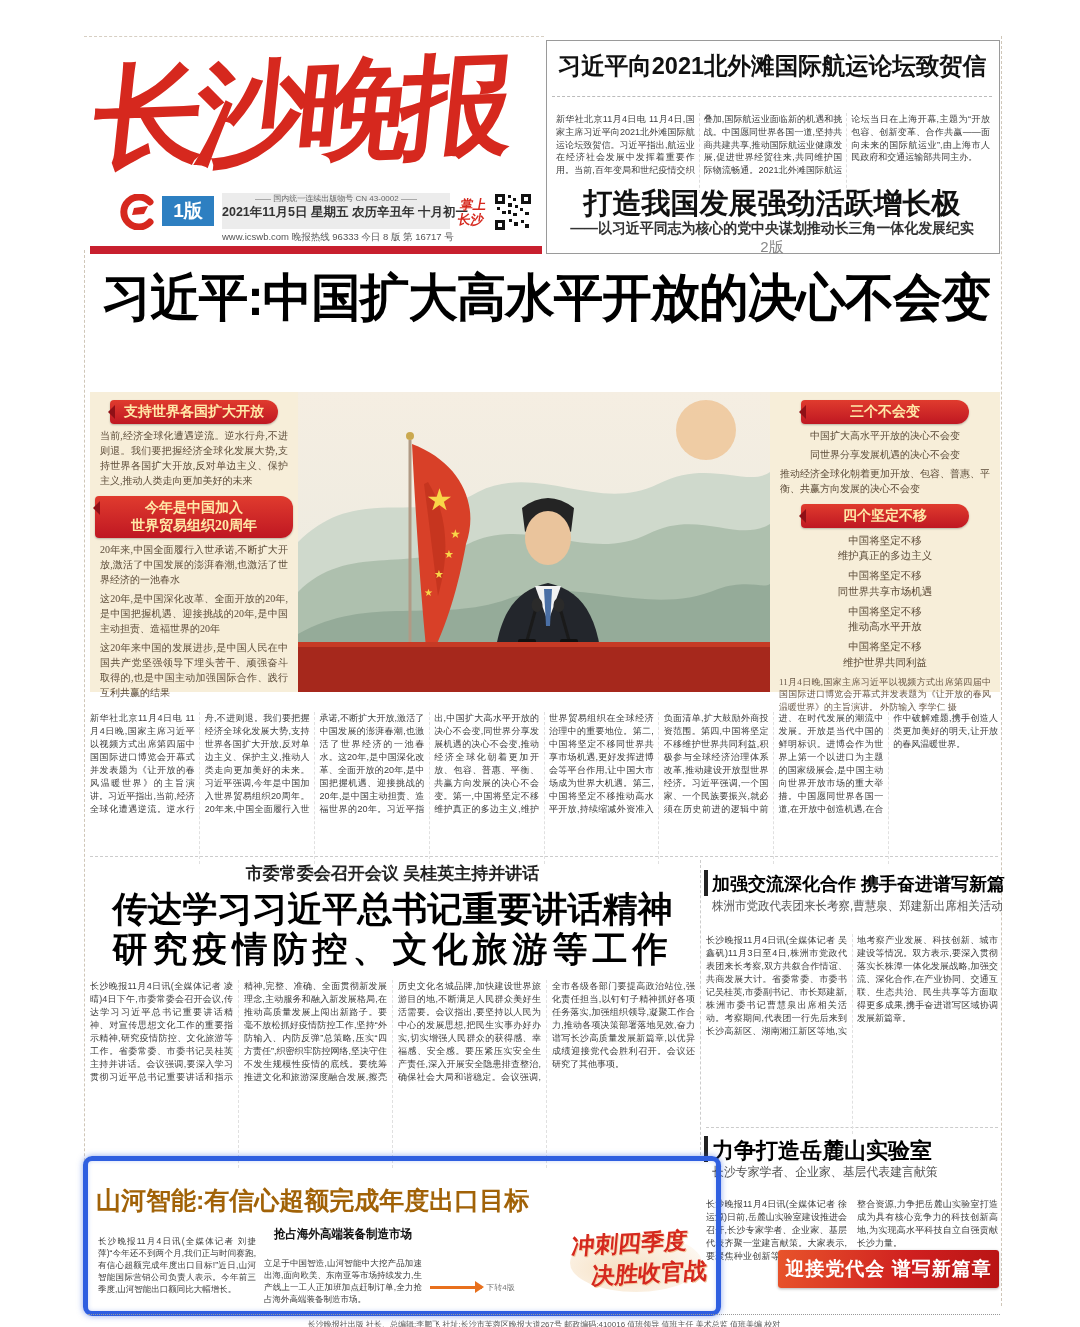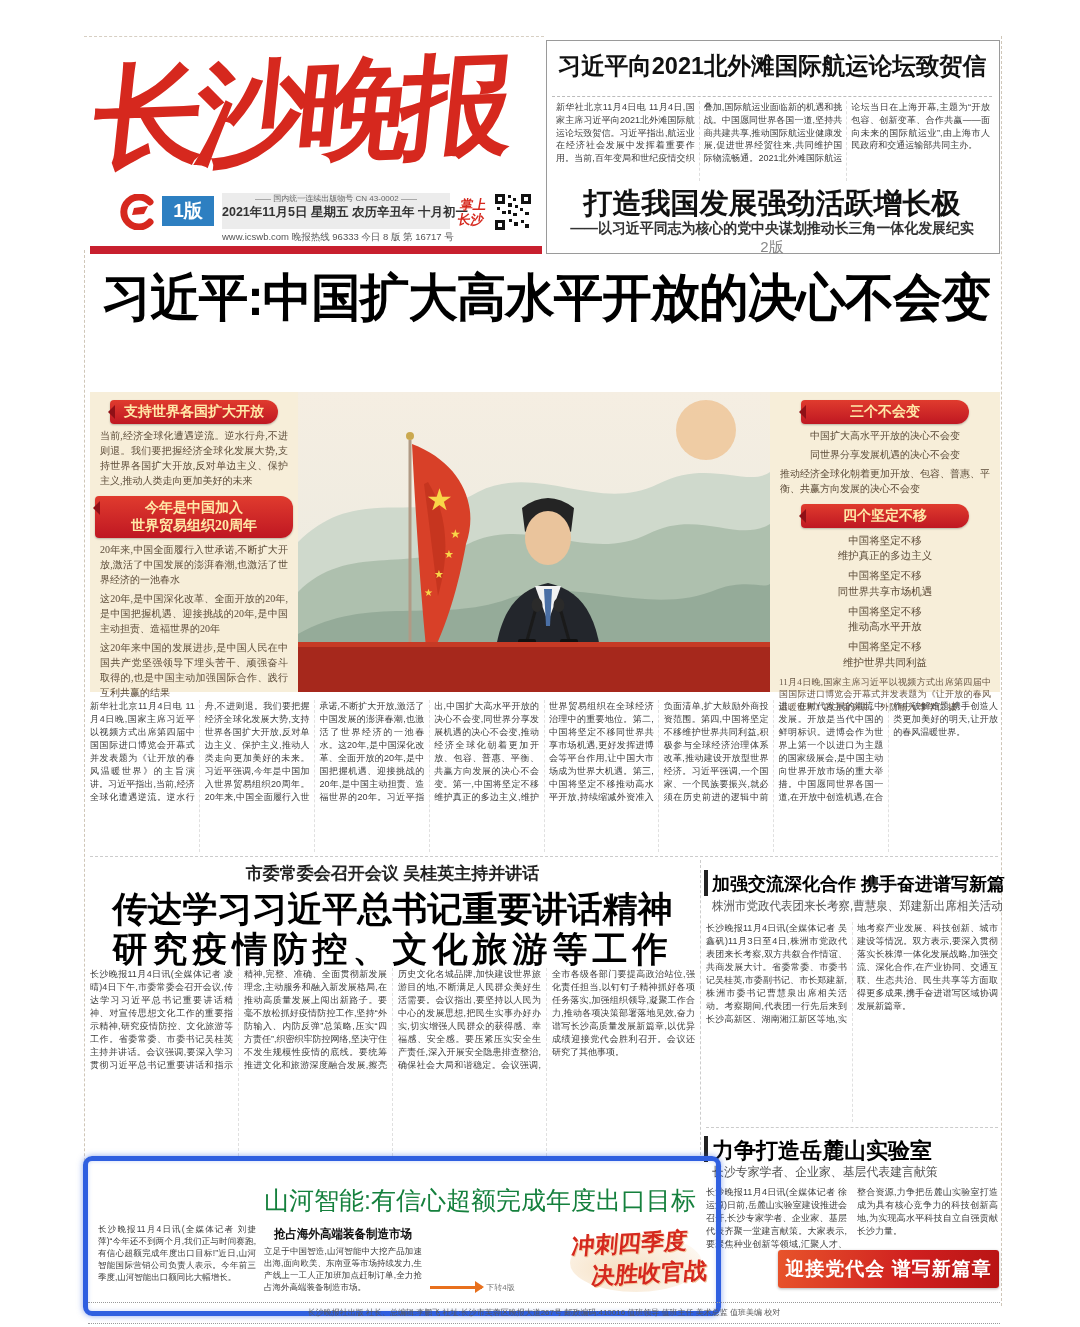--- a/index.html
+++ b/index.html
@@ -1,19 +1,19 @@
 <!DOCTYPE html>
 <html><head>
 <meta charset="utf-8">
 <style>
   html,body{margin:0;padding:0;background:#eef0f3;}
   .canvas{position:relative;width:1080px;height:1327px;background:#ffffff;overflow:hidden;
           font-family:"Liberation Sans",sans-serif;color:#222;}
   .abs{position:absolute;}
-  .blurtxt{filter:blur(0.45px);color:#3c3c3c;text-align:justify;}
+  .blurtxt{filter:blur(0.45px);color:#3c3c3c;text-align:justify;margin-top:12px;}
   .serif{font-family:"Liberation Serif","DejaVu Serif",serif;}
 
   
   .frame-l{left:84px;top:250px;width:0;height:1056px;border-left:1px dashed #cfc6b8;}
   .frame-r{left:1001px;top:36px;width:0;height:1270px;border-left:1px dashed #cfc6b8;}
   .frame-t{left:84px;top:36px;width:460px;height:0;border-top:1px dashed #d7cfc3;}
 
   
   .masthead-title{left:95px;top:30px;width:450px;height:160px;font-size:112px;line-height:160px;
     font-weight:900;color:#d6281e;font-family:"DejaVu Serif",serif;transform:skewX(-8deg) rotate(-2deg);
@@ -89,21 +89,21 @@
   .rart2-sub{left:712px;top:1164px;width:286px;font-size:12.5px;color:#555;white-space:nowrap;transform:scaleX(0.95);transform-origin:left;}
   .rart2cols{left:706px;top:1186px;width:292px;height:114px;column-count:2;column-gap:10px;
     font-size:9px;line-height:1.45;overflow:hidden;}
   .party-banner{left:778px;top:1250px;width:221px;height:38px;background:linear-gradient(100deg,#e8542b,#cf1f1f 60%,#b81414);
     border-radius:3px;color:#fff;font-size:19px;font-weight:900;text-align:center;line-height:38px;
     letter-spacing:1px;white-space:nowrap;box-shadow:0 1px 3px rgba(0,0,0,.3);}
 
   
   .bluebox{left:83px;top:1156px;width:628px;height:150px;border:5px solid #2f5fe0;border-radius:9px;
     box-shadow:0 0 6px rgba(47,95,224,.55), inset 0 0 4px rgba(47,95,224,.25);background:rgba(255,255,255,.0);}
-  .bb-h{left:96px;top:1184px;width:600px;font-size:25px;font-weight:400;color:#15803d;text-align:right;white-space:nowrap;}
+  .bb-h{left:96px;top:1184px;width:600px;font-size:25px;font-weight:700;color:#a16207;text-align:left;white-space:nowrap;}
   .bb-col1{left:98px;top:1224px;width:158px;height:74px;font-size:8.5px;line-height:1.4;overflow:hidden;}
   .bb-subhead{left:264px;top:1226px;width:158px;font-size:12.5px;font-weight:bold;text-align:center;color:#111;white-space:nowrap;transform:scaleX(0.92);}
   .bb-col2{left:264px;top:1246px;width:158px;height:52px;font-size:8.5px;line-height:1.4;overflow:hidden;}
   .bb-col3{left:430px;top:1224px;width:128px;height:56px;font-size:8.5px;line-height:1.4;overflow:hidden;}
   .bb-jump{left:430px;top:1282px;width:128px;font-size:8px;color:#777;}
   .jump-arrow{display:inline-block;width:52px;height:3px;background:#e8701d;vertical-align:middle;margin-right:2px;position:relative;}
   .jump-arrow::after{content:'';position:absolute;right:-8px;top:-5px;border:6.5px solid transparent;border-left:9px solid #e8701d;}
   .slogan{left:566px;top:1226px;width:142px;height:72px;}
   .slogan-bg{position:absolute;left:4px;top:8px;width:132px;height:58px;background:radial-gradient(ellipse at 40% 60%,#f6e0c2,rgba(246,224,194,0));border-radius:50%;}
   .slogan-l1{position:absolute;left:6px;top:2px;font-size:23px;font-weight:900;color:#d5281e;transform:skewX(-8deg) rotate(-3deg);white-space:nowrap;text-shadow:1px 1px 0 #f3c9a0;}

